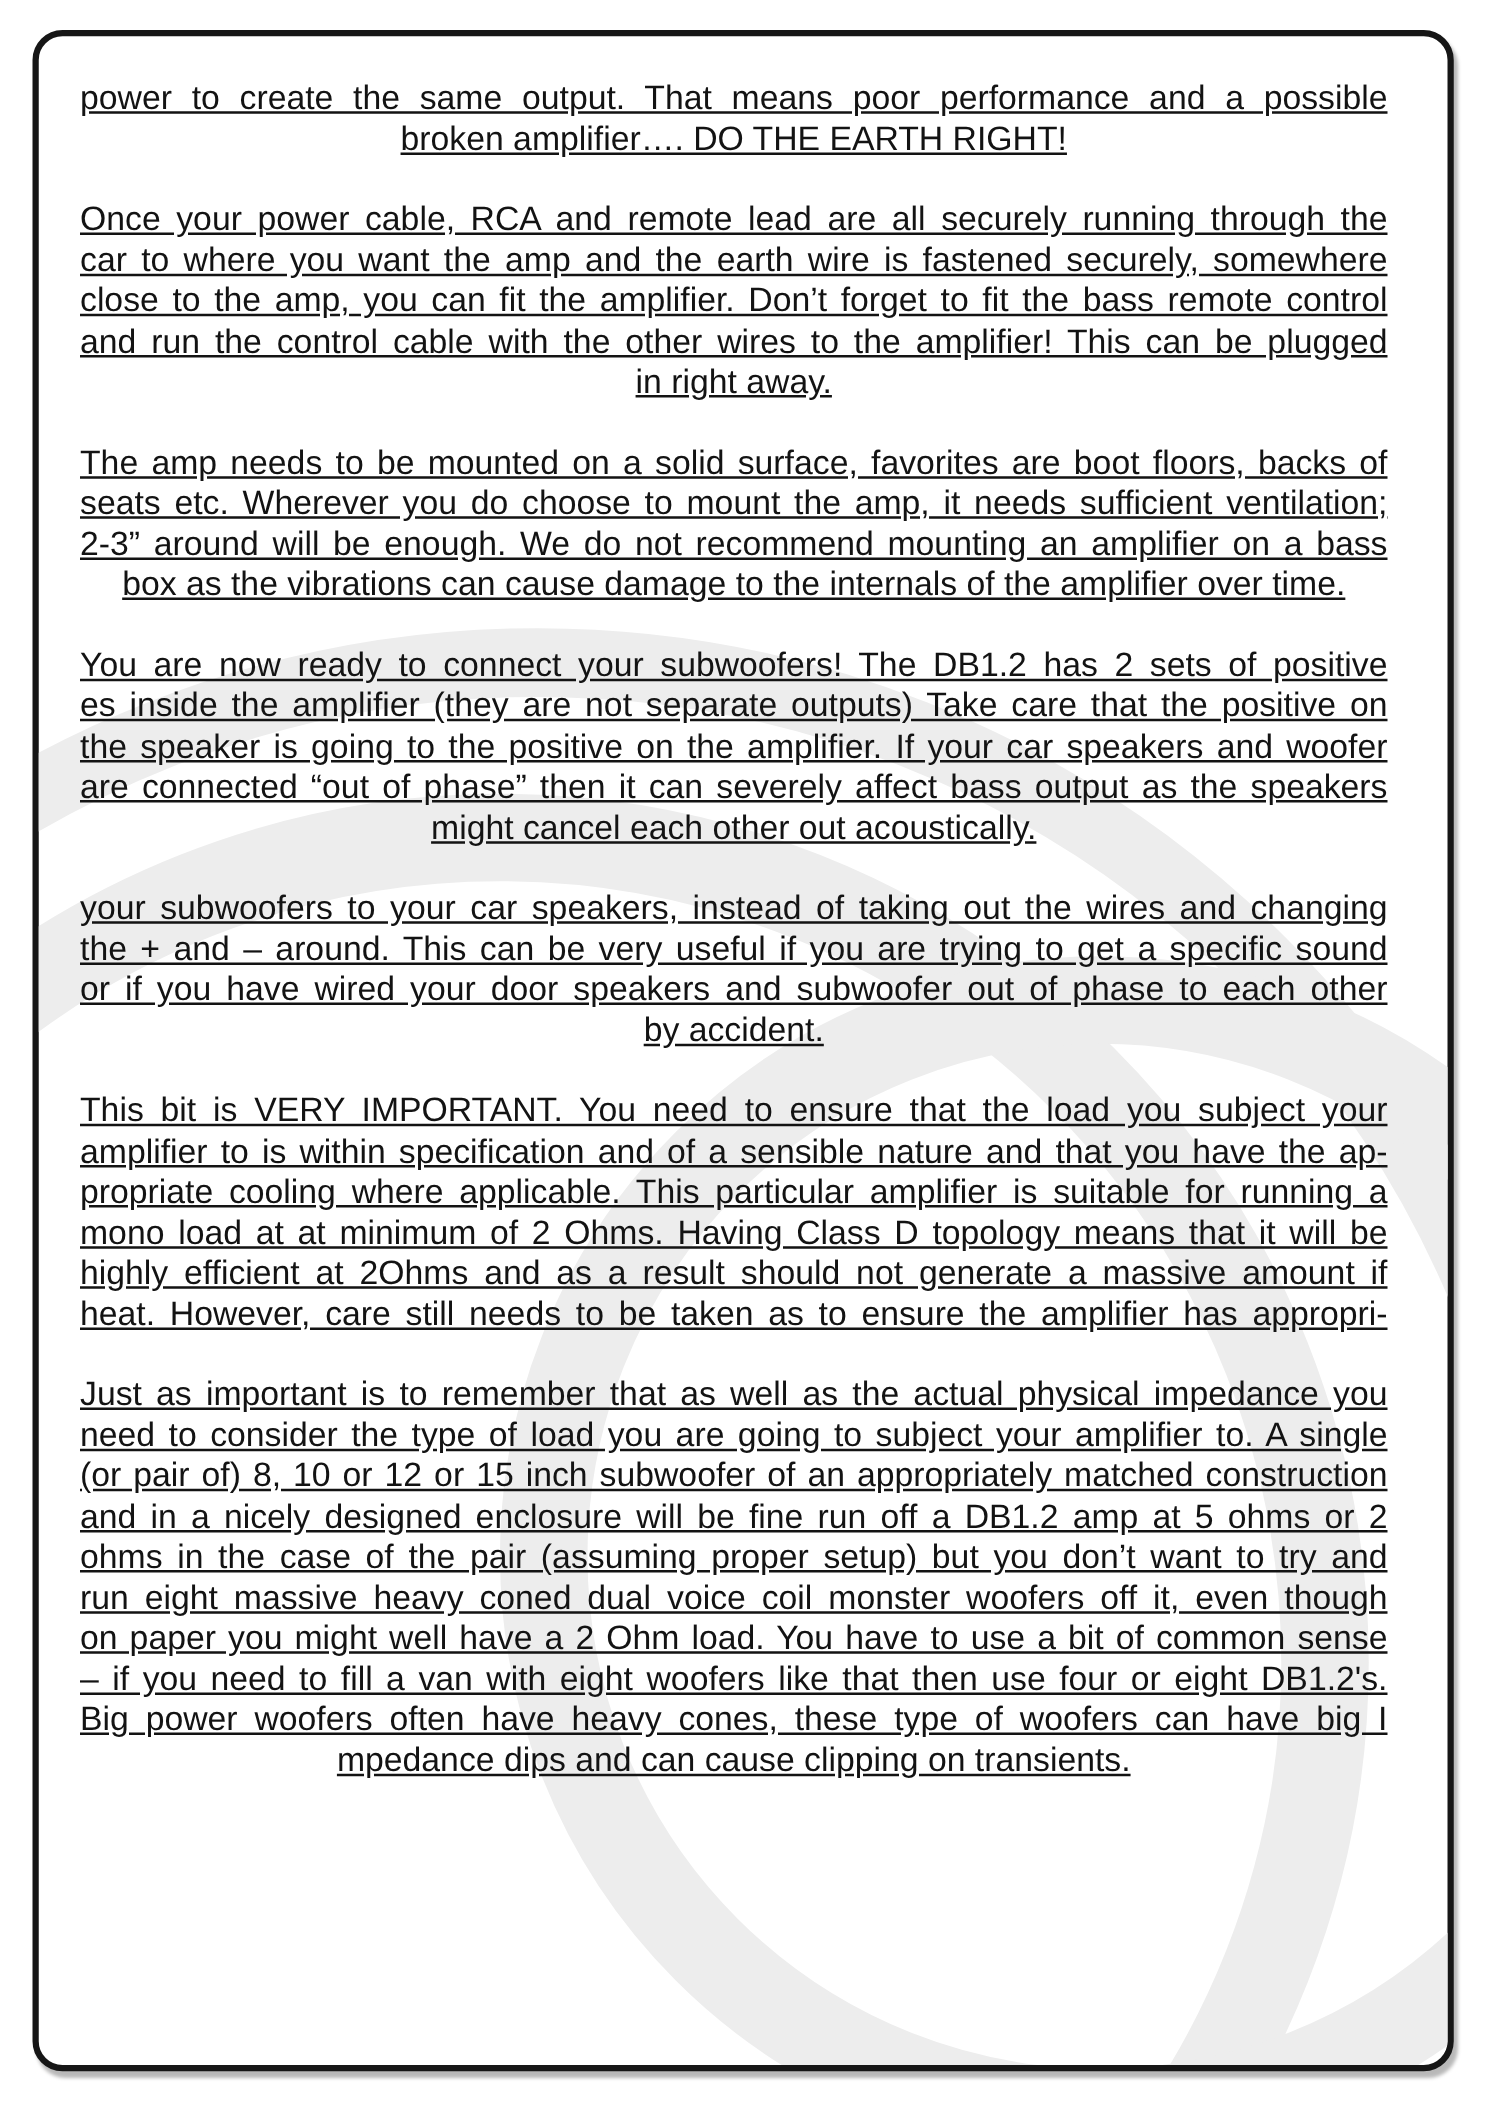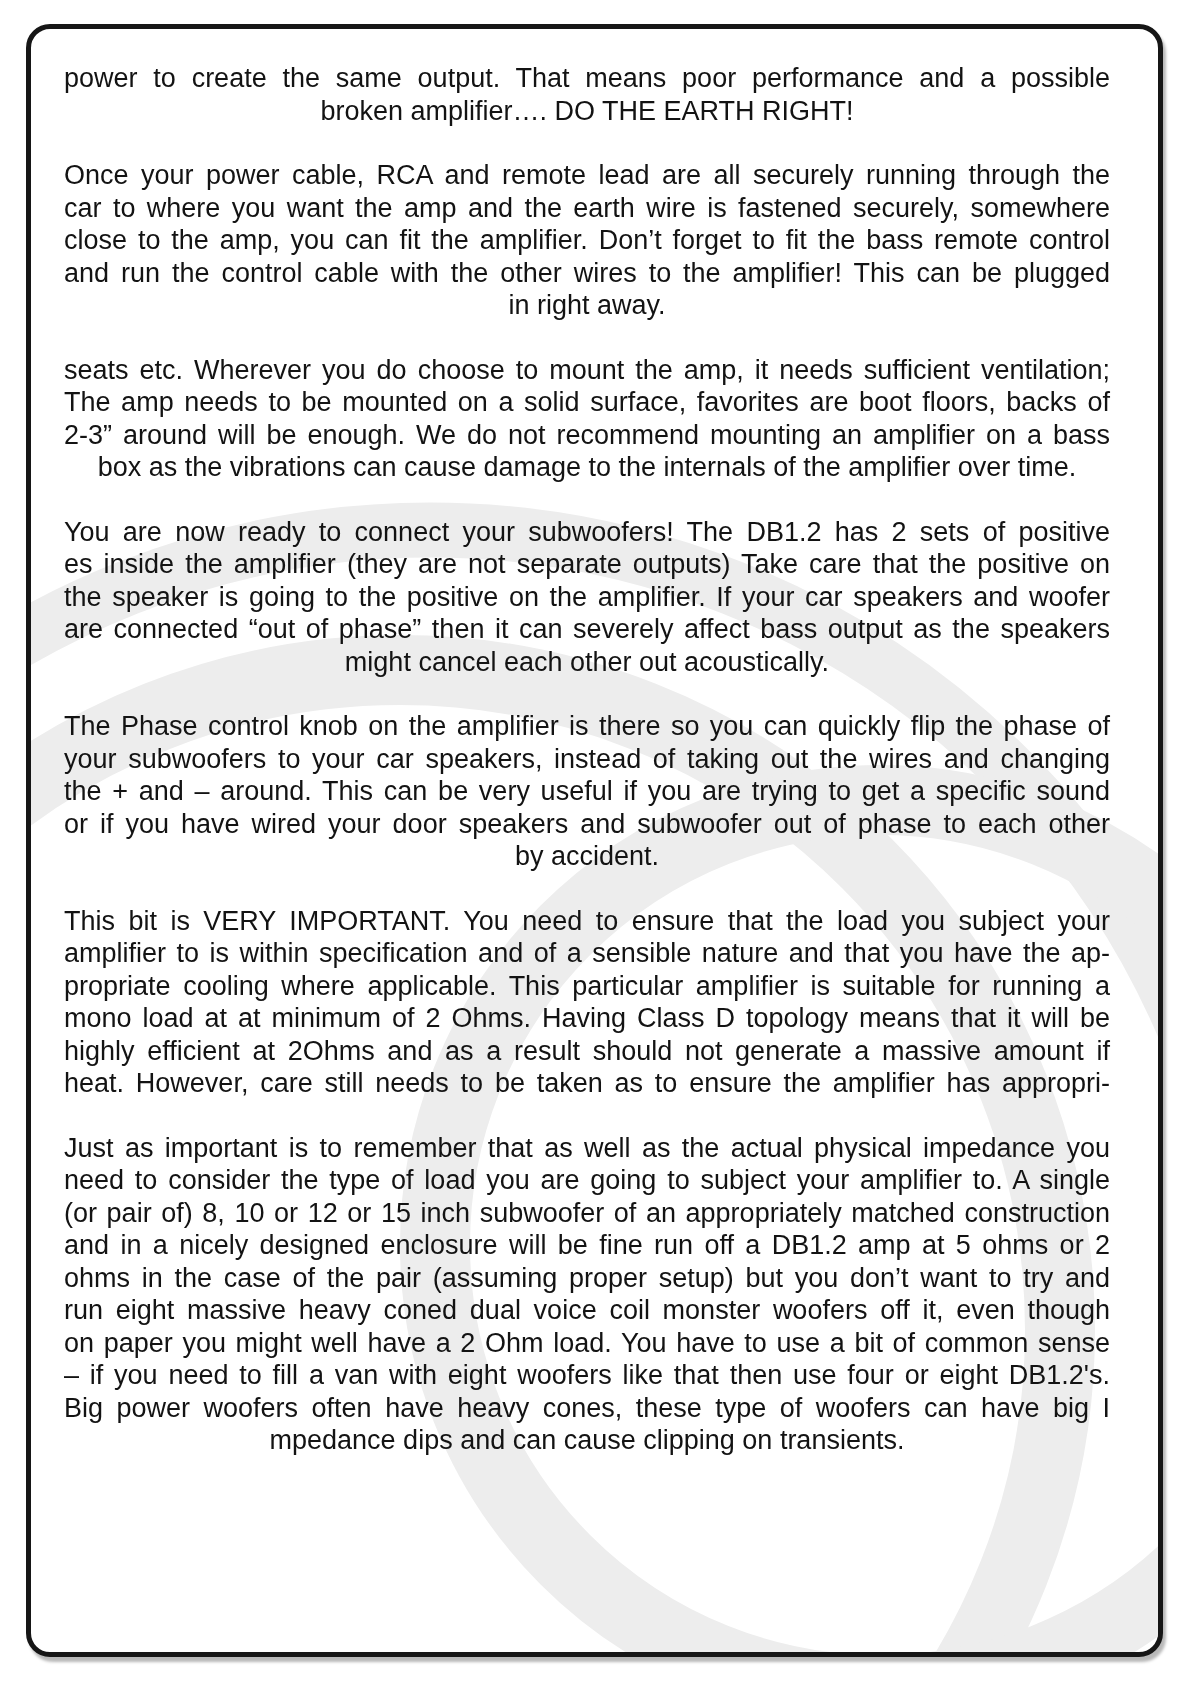--- a/index.html
+++ b/index.html
@@ -40,20 +40,21 @@
     pointer-events: none;
   }
   .content {
     position: absolute;
     left: 33px;
     top: 33px;
     width: 1046px;
     color: #131313;
     font-size: 27px;
     line-height: 32.5px;
+    text-decoration: underline;
   }
   .paragraph {
     margin: 0 0 32px 0;
   }
   .paragraph:last-child { margin-bottom: 16px; }
   .line {
     text-align: justify;
     text-align-last: justify;
     white-space: normal;
   }
@@ -80,34 +81,33 @@
           <div class="line last">broken amplifier…. DO THE EARTH RIGHT!</div>
         </div>
         <div class="paragraph">
           <div class="line">Once your power cable, RCA and remote lead are all securely running through the</div>
           <div class="line">car to where you want the amp and the earth wire is fastened securely, somewhere</div>
           <div class="line">close to the amp, you can fit the amplifier. Don’t forget to fit the bass remote control</div>
           <div class="line">and run the control cable with the other wires to the amplifier! This can be plugged</div>
           <div class="line last">in right away.</div>
         </div>
         <div class="paragraph">
+          <div class="line">The amp needs to be mounted on a solid surface, favorites are boot floors, backs of</div>
           <div class="line">seats etc. Wherever you do choose to mount the amp, it needs sufficient ventilation;</div>
-          <div class="line">The amp needs to be mounted on a solid surface, favorites are boot floors, backs of</div>
           <div class="line">2-3” around will be enough. We do not recommend mounting an amplifier on a bass</div>
           <div class="line last">box as the vibrations can cause damage to the internals of the amplifier over time.</div>
         </div>
         <div class="paragraph">
           <div class="line">You are now ready to connect your subwoofers! The DB1.2 has 2 sets of positive</div>
           <div class="line">es inside the amplifier (they are not separate outputs) Take care that the positive on</div>
           <div class="line">the speaker is going to the positive on the amplifier. If your car speakers and woofer</div>
           <div class="line">are connected “out of phase” then it can severely affect bass output as the speakers</div>
           <div class="line last">might cancel each other out acoustically.</div>
         </div>
         <div class="paragraph">
-          <div class="line">The Phase control knob on the amplifier is there so you can quickly flip the phase of</div>
           <div class="line">your subwoofers to your car speakers, instead of taking out the wires and changing</div>
           <div class="line">the + and – around. This can be very useful if you are trying to get a specific sound</div>
           <div class="line">or if you have wired your door speakers and subwoofer out of phase to each other</div>
           <div class="line last">by accident.</div>
         </div>
         <div class="paragraph">
           <div class="line">This bit is VERY IMPORTANT. You need to ensure that the load you subject your</div>
           <div class="line">amplifier to is within specification and of a sensible nature and that you have the ap-</div>
           <div class="line">propriate cooling where applicable. This particular amplifier is suitable for running a</div>
           <div class="line">mono load at at minimum of 2 Ohms. Having Class D topology means that it will be</div>

